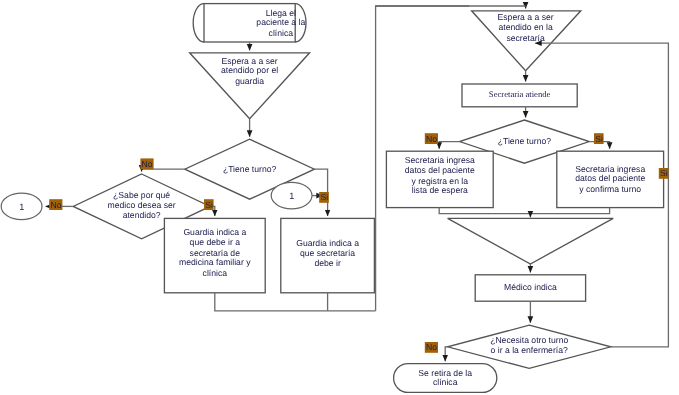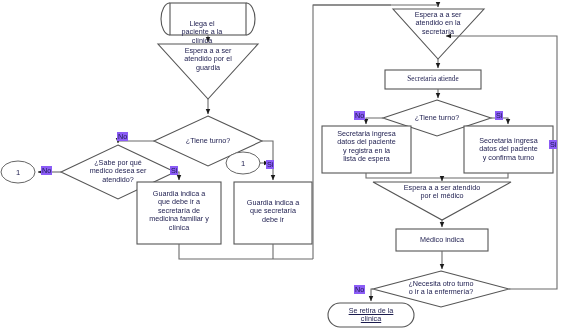--- a/index.html
+++ b/index.html
@@ -22,21 +22,21 @@
     text-align:center;
     font-family:"Liberation Sans","DejaVu Sans",sans-serif;
     white-space:pre-line;
     pointer-events:none;
   }
   .yn{
     position:absolute;
     color:#1b1b4d;
     font-size:7.2px;
     font-family:"Liberation Sans","DejaVu Sans",sans-serif;
-    background:#8b5cf6;
+    background:#a16207;
     padding:0 1px;
   }
   .cnum{
     position:absolute;
     color:#1b1b4d;
     font-size:7.6px;
     font-family:"Liberation Sans","DejaVu Sans",sans-serif;
   }
 </style>
 </head>
@@ -116,21 +116,21 @@
 
     <line class="conn" x1="442" y1="220" x2="442" y2="227" marker-end="url(#arr)"></line>
 
     <line class="conn" x1="442" y1="251" x2="442" y2="269" marker-end="url(#arr)"></line>
 
     <path class="conn" d="M373,289 L371,289 L371,301" marker-end="url(#arr)"></path>
 
     <path class="conn" d="M509,289 L557,289 L557,36 L446,36" marker-end="url(#arr)"></path>
   </svg>
 
-  <div class="lbl" style="left:170px;top:20px;width:64px;">Llega el
+  <div class="lbl" style="left:170px;top:7px;width:64px;padding-left:32px;">Llega el
 paciente a la
 clínica</div>
   <div class="lbl" style="left:158px;top:47px;width:100px;">Espera a a ser
 atendido por el
 guardia</div>
   <div class="lbl" style="left:163px;top:137px;width:90px;">¿Tiene turno?</div>
   <div class="lbl" style="left:68px;top:159px;width:100px;">¿Sabe por qué
 medico desea ser
 atendido?</div>
   <div class="lbl" style="left:137px;top:190px;width:84px;">Guardia indica a
@@ -146,26 +146,24 @@
 secretaría</div>
   <div class="lbl" style="left:385px;top:75px;width:96px;font-family:Liberation Serif, serif;">Secretaria atiende</div>
   <div class="lbl" style="left:392px;top:114px;width:90px;">¿Tiene turno?</div>
   <div class="lbl" style="left:322px;top:130px;width:89px;">Secretaria ingresa
 datos del paciente
 y registra en la
 lista de espera</div>
   <div class="lbl" style="left:464px;top:137px;width:89px;">Secretaria ingresa
 datos del paciente
 y confirma turno</div>
-  <div class="lbl" style="left:373px;top:184px;width:138px;">Espera a a ser atendido
-por el médico</div>
   <div class="lbl" style="left:396px;top:236px;width:92px;">Médico indica</div>
   <div class="lbl" style="left:377px;top:280px;width:128px;">¿Necesita otro turno
 o ir a la enfermería?</div>
-  <div class="lbl" style="left:328px;top:307px;width:86px;text-decoration:underline;">Se retira de la
+  <div class="lbl" style="left:328px;top:307px;width:86px;">Se retira de la
 clínica</div>
 
   <div class="cnum" style="left:16px;top:168px;">1</div>
   <div class="cnum" style="left:241px;top:159px;">1</div>
 
   <div class="yn" style="left:117px;top:132px;">No</div>
   <div class="yn" style="left:266px;top:160px;">Si</div>
   <div class="yn" style="left:41px;top:166px;">No</div>
   <div class="yn" style="left:170px;top:166px;">Si</div>
   <div class="yn" style="left:354px;top:111px;">No</div>

